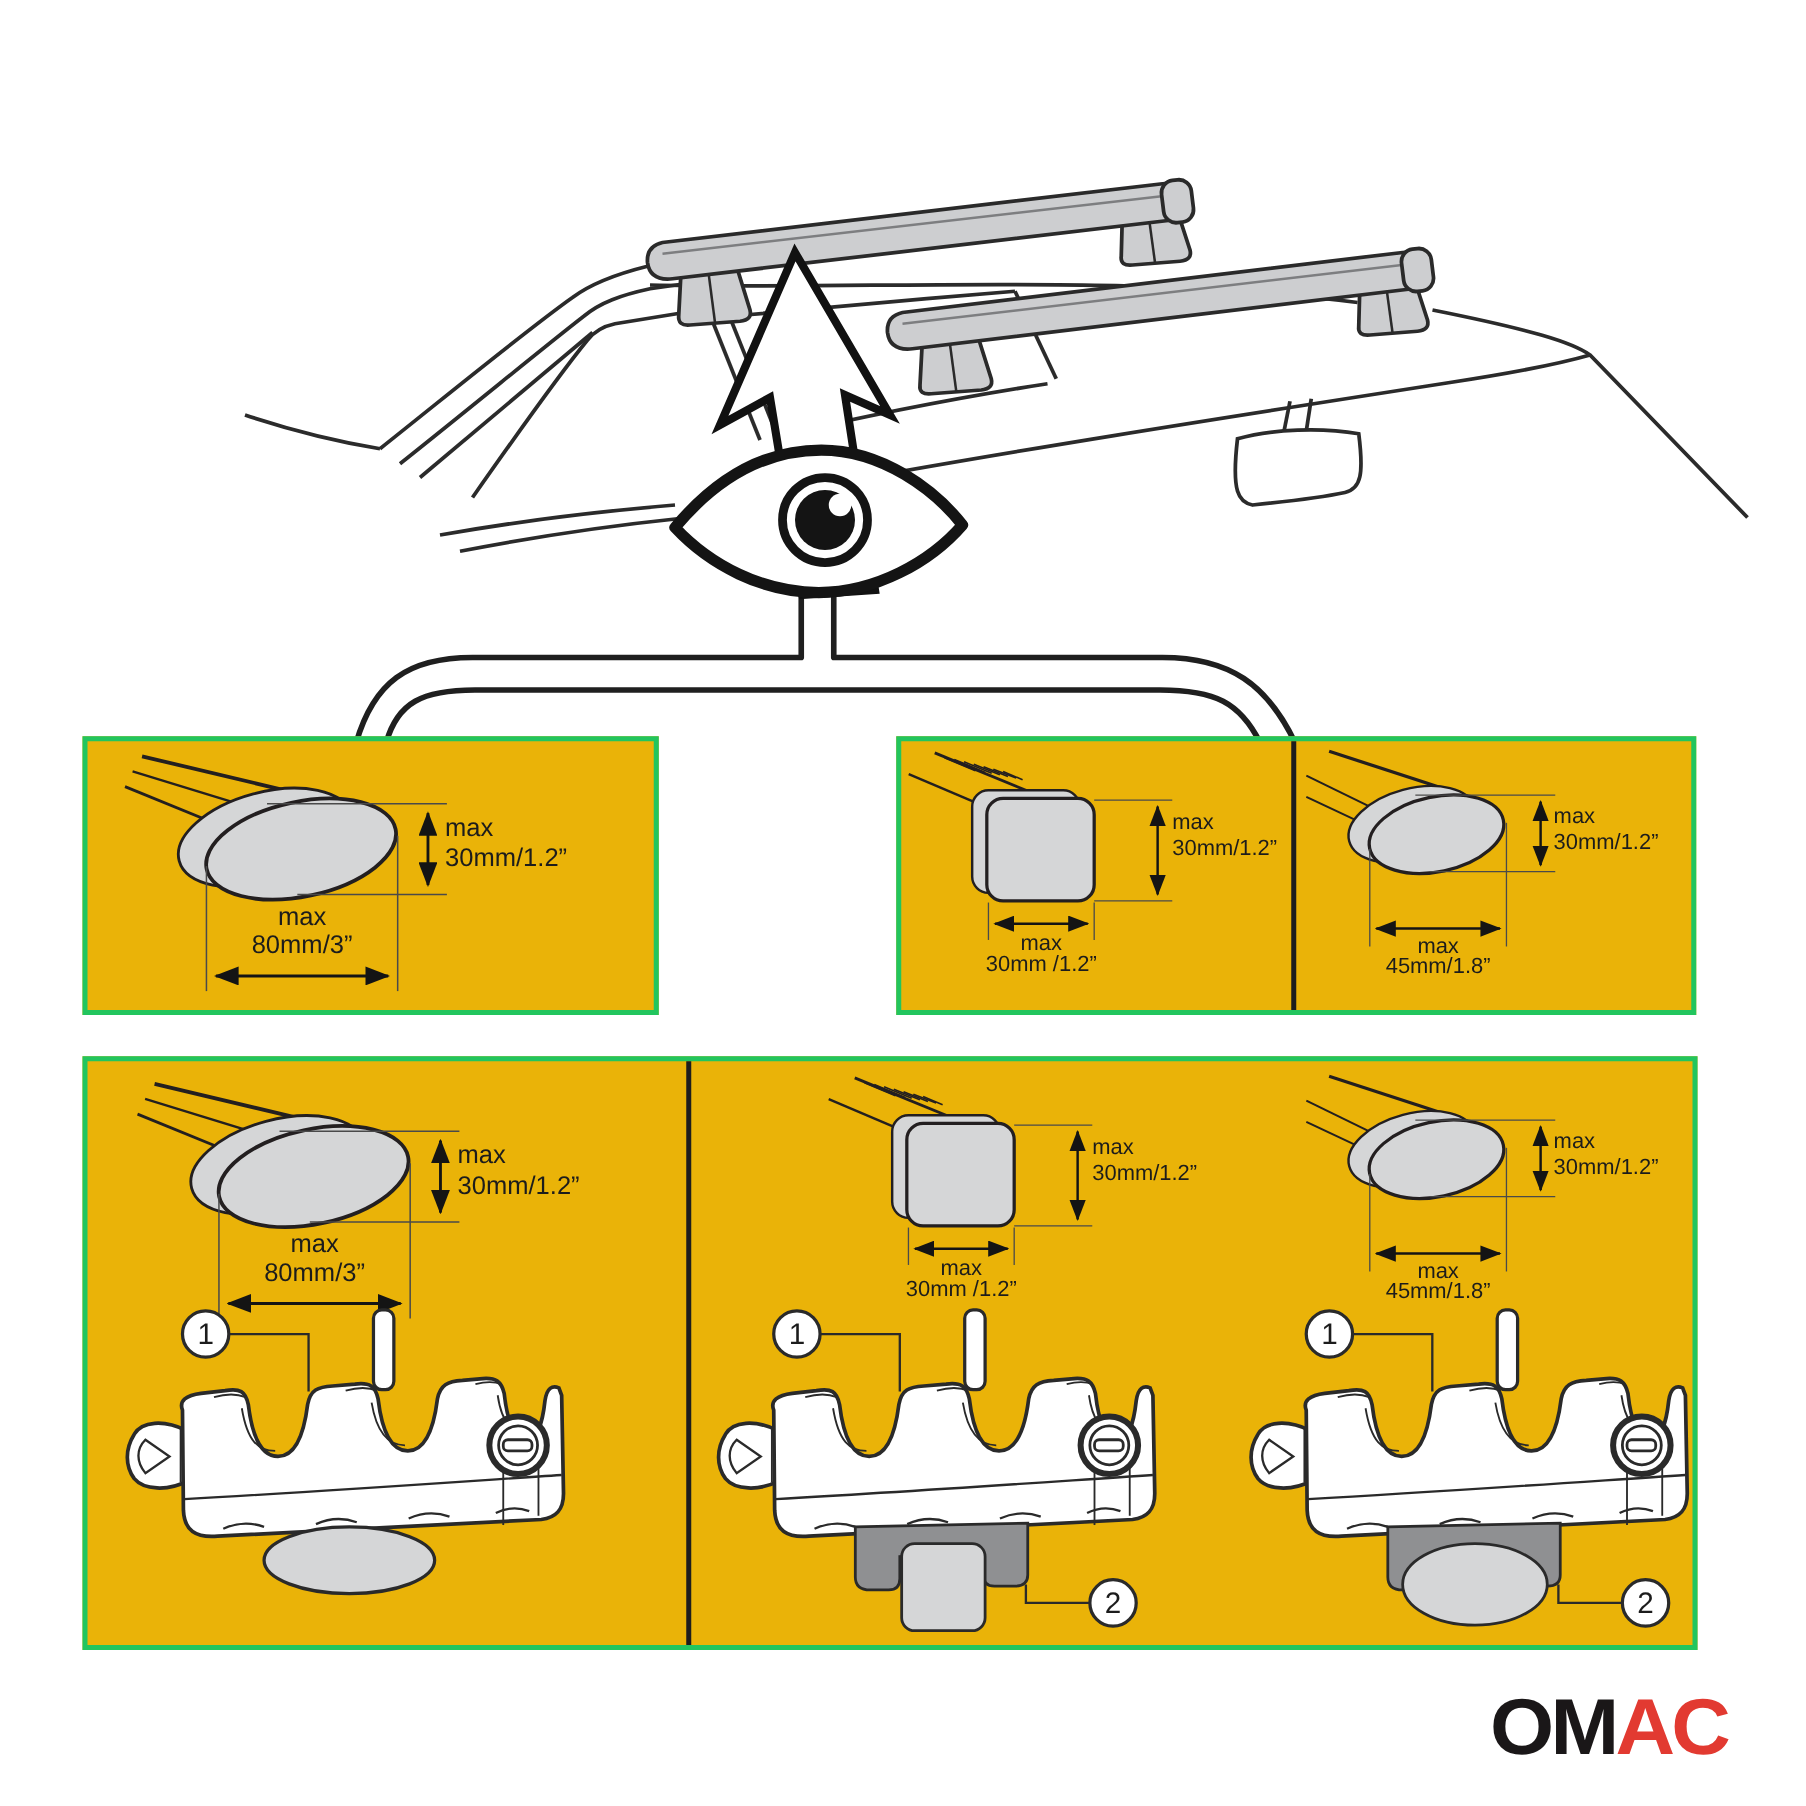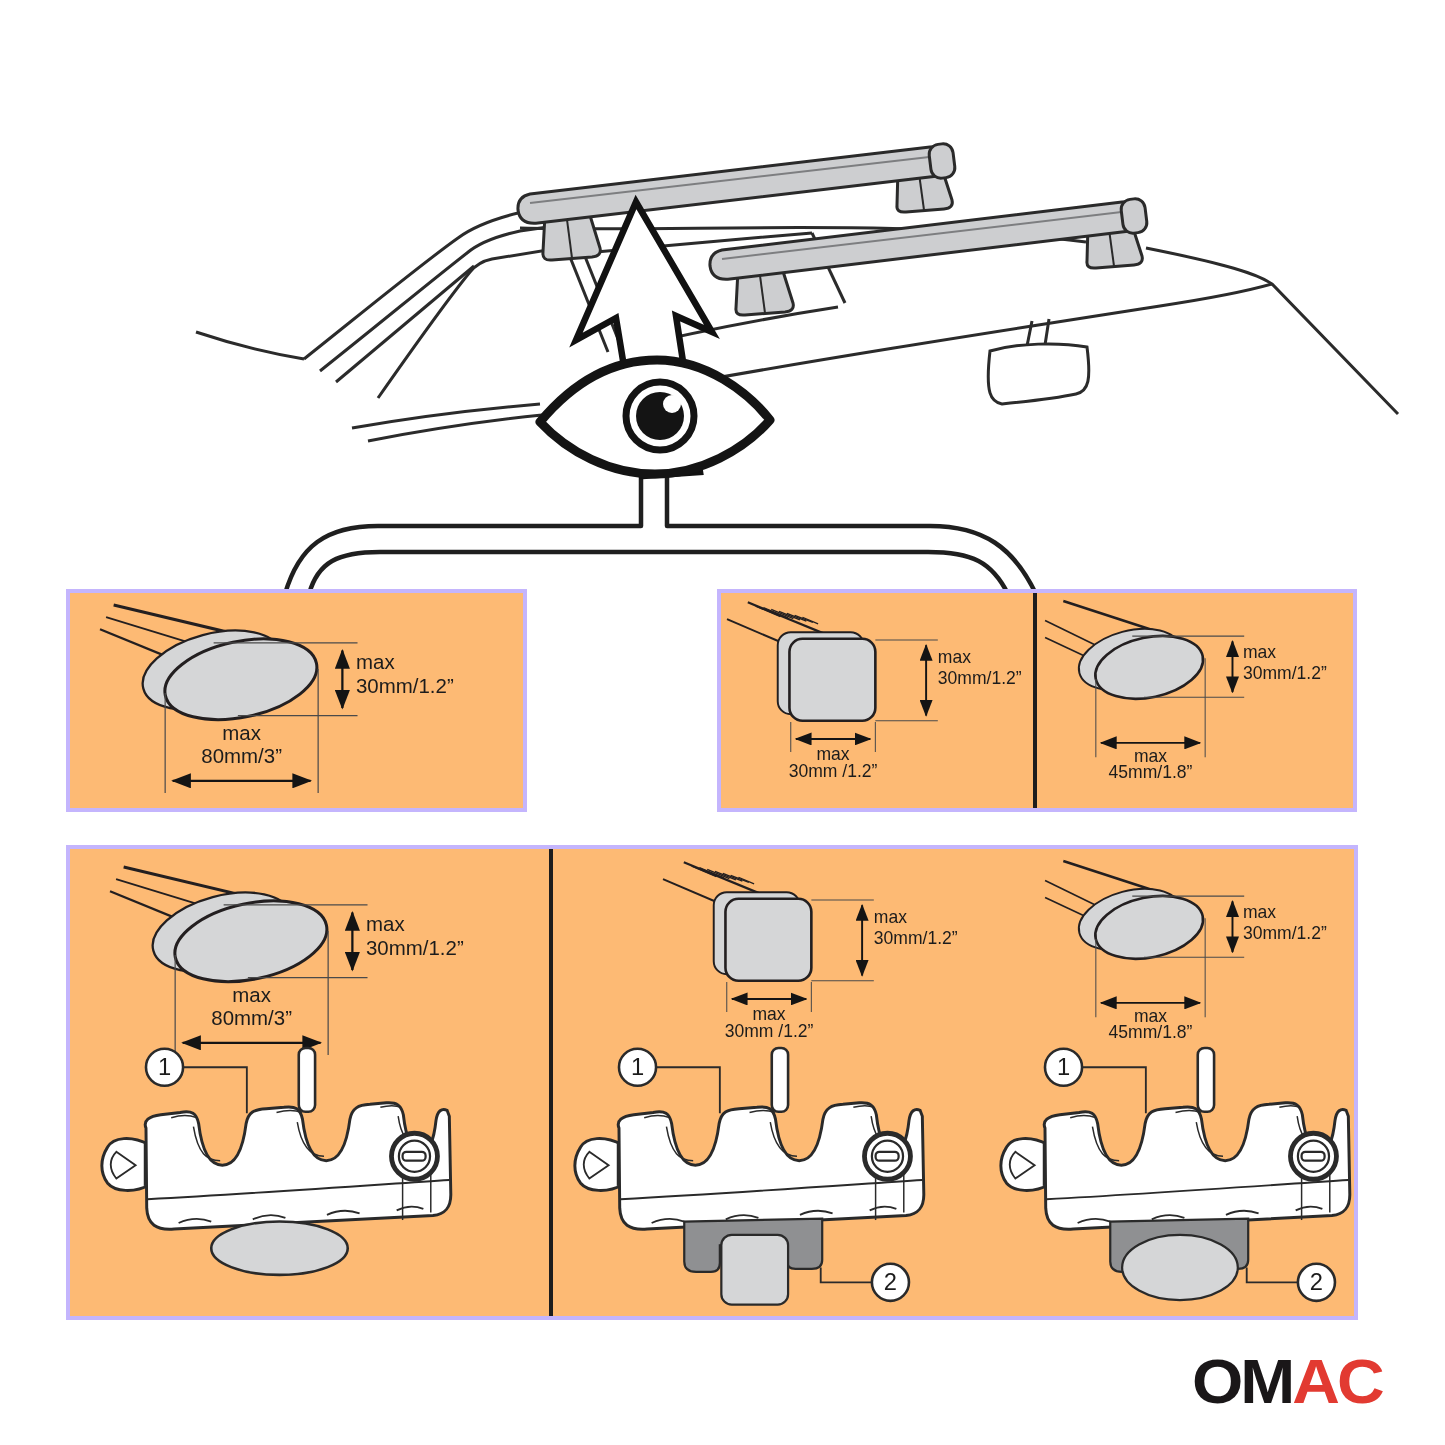--- a/index.html
+++ b/index.html
@@ -1,19 +1,19 @@
 <!DOCTYPE html>
 <html><head>
 <meta charset="utf-8">
 <style>
   html,body{margin:0;padding:0;background:#ffffff;}
   body{width:1445px;height:1445px;overflow:hidden;}
   .page{position:relative;width:1445px;height:1445px;background:#fff;font-family:"Liberation Sans",sans-serif;}
   .scene{position:absolute;left:0;top:0;}
-  .panel{position:absolute;background:#fdba74;border:4px solid #c4b5fd;box-sizing:border-box;}
+  .panel{position:absolute;background:#eab308;border:4px solid #22c55e;box-sizing:border-box;}
   #panel-oval80{left:66px;top:589px;width:461px;height:223px;}
   #panel-pair{left:717px;top:589px;width:640px;height:223px;}
   #panel-bottom{left:66px;top:845px;width:1292px;height:475px;}
   .vdiv{position:absolute;top:0;bottom:0;width:4px;background:#1d1d1d;}
   .sect{position:absolute;top:0;bottom:0;overflow:visible;}
   .pf,.cl{position:absolute;overflow:visible;}
   svg text{font-family:"Liberation Sans",sans-serif;fill:#1c1c1c;}
   .logo{position:absolute;left:1192px;top:1346px;font-size:66px;font-weight:900;letter-spacing:-3px;line-height:70px;transform:scaleY(0.96);}
   .logo .b{color:#1a1718;}
   .logo .r{color:#e23a31;}

